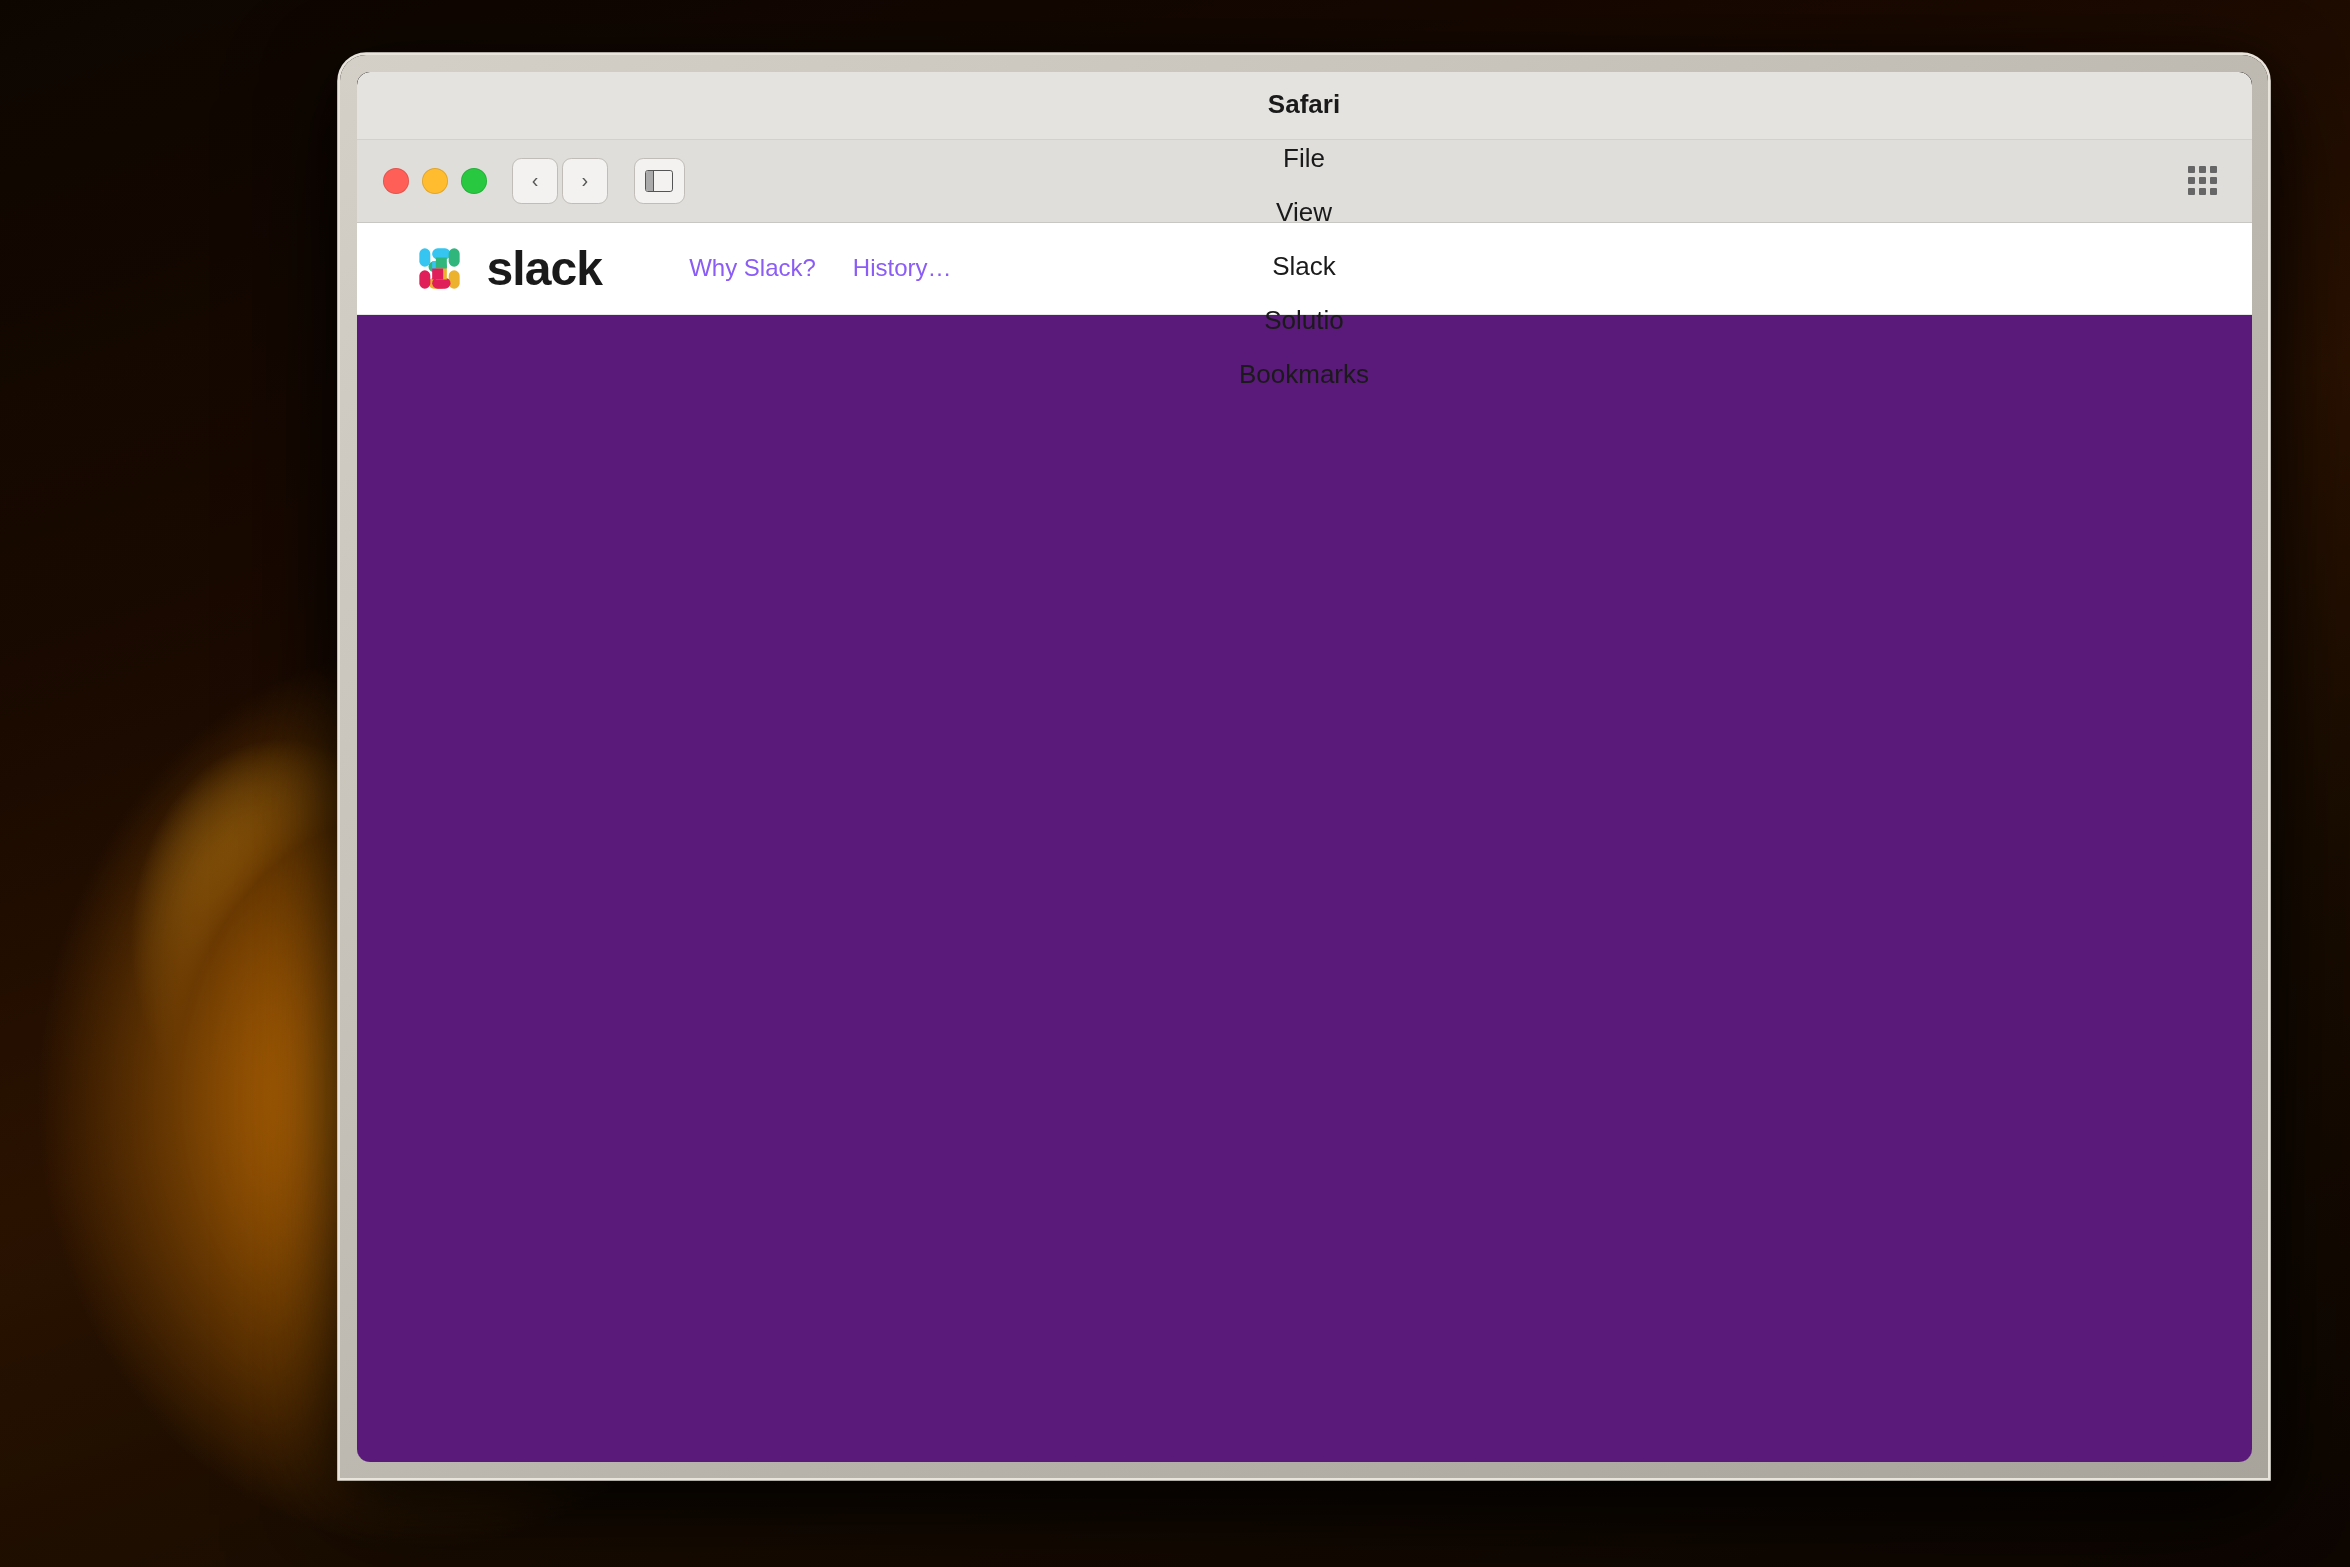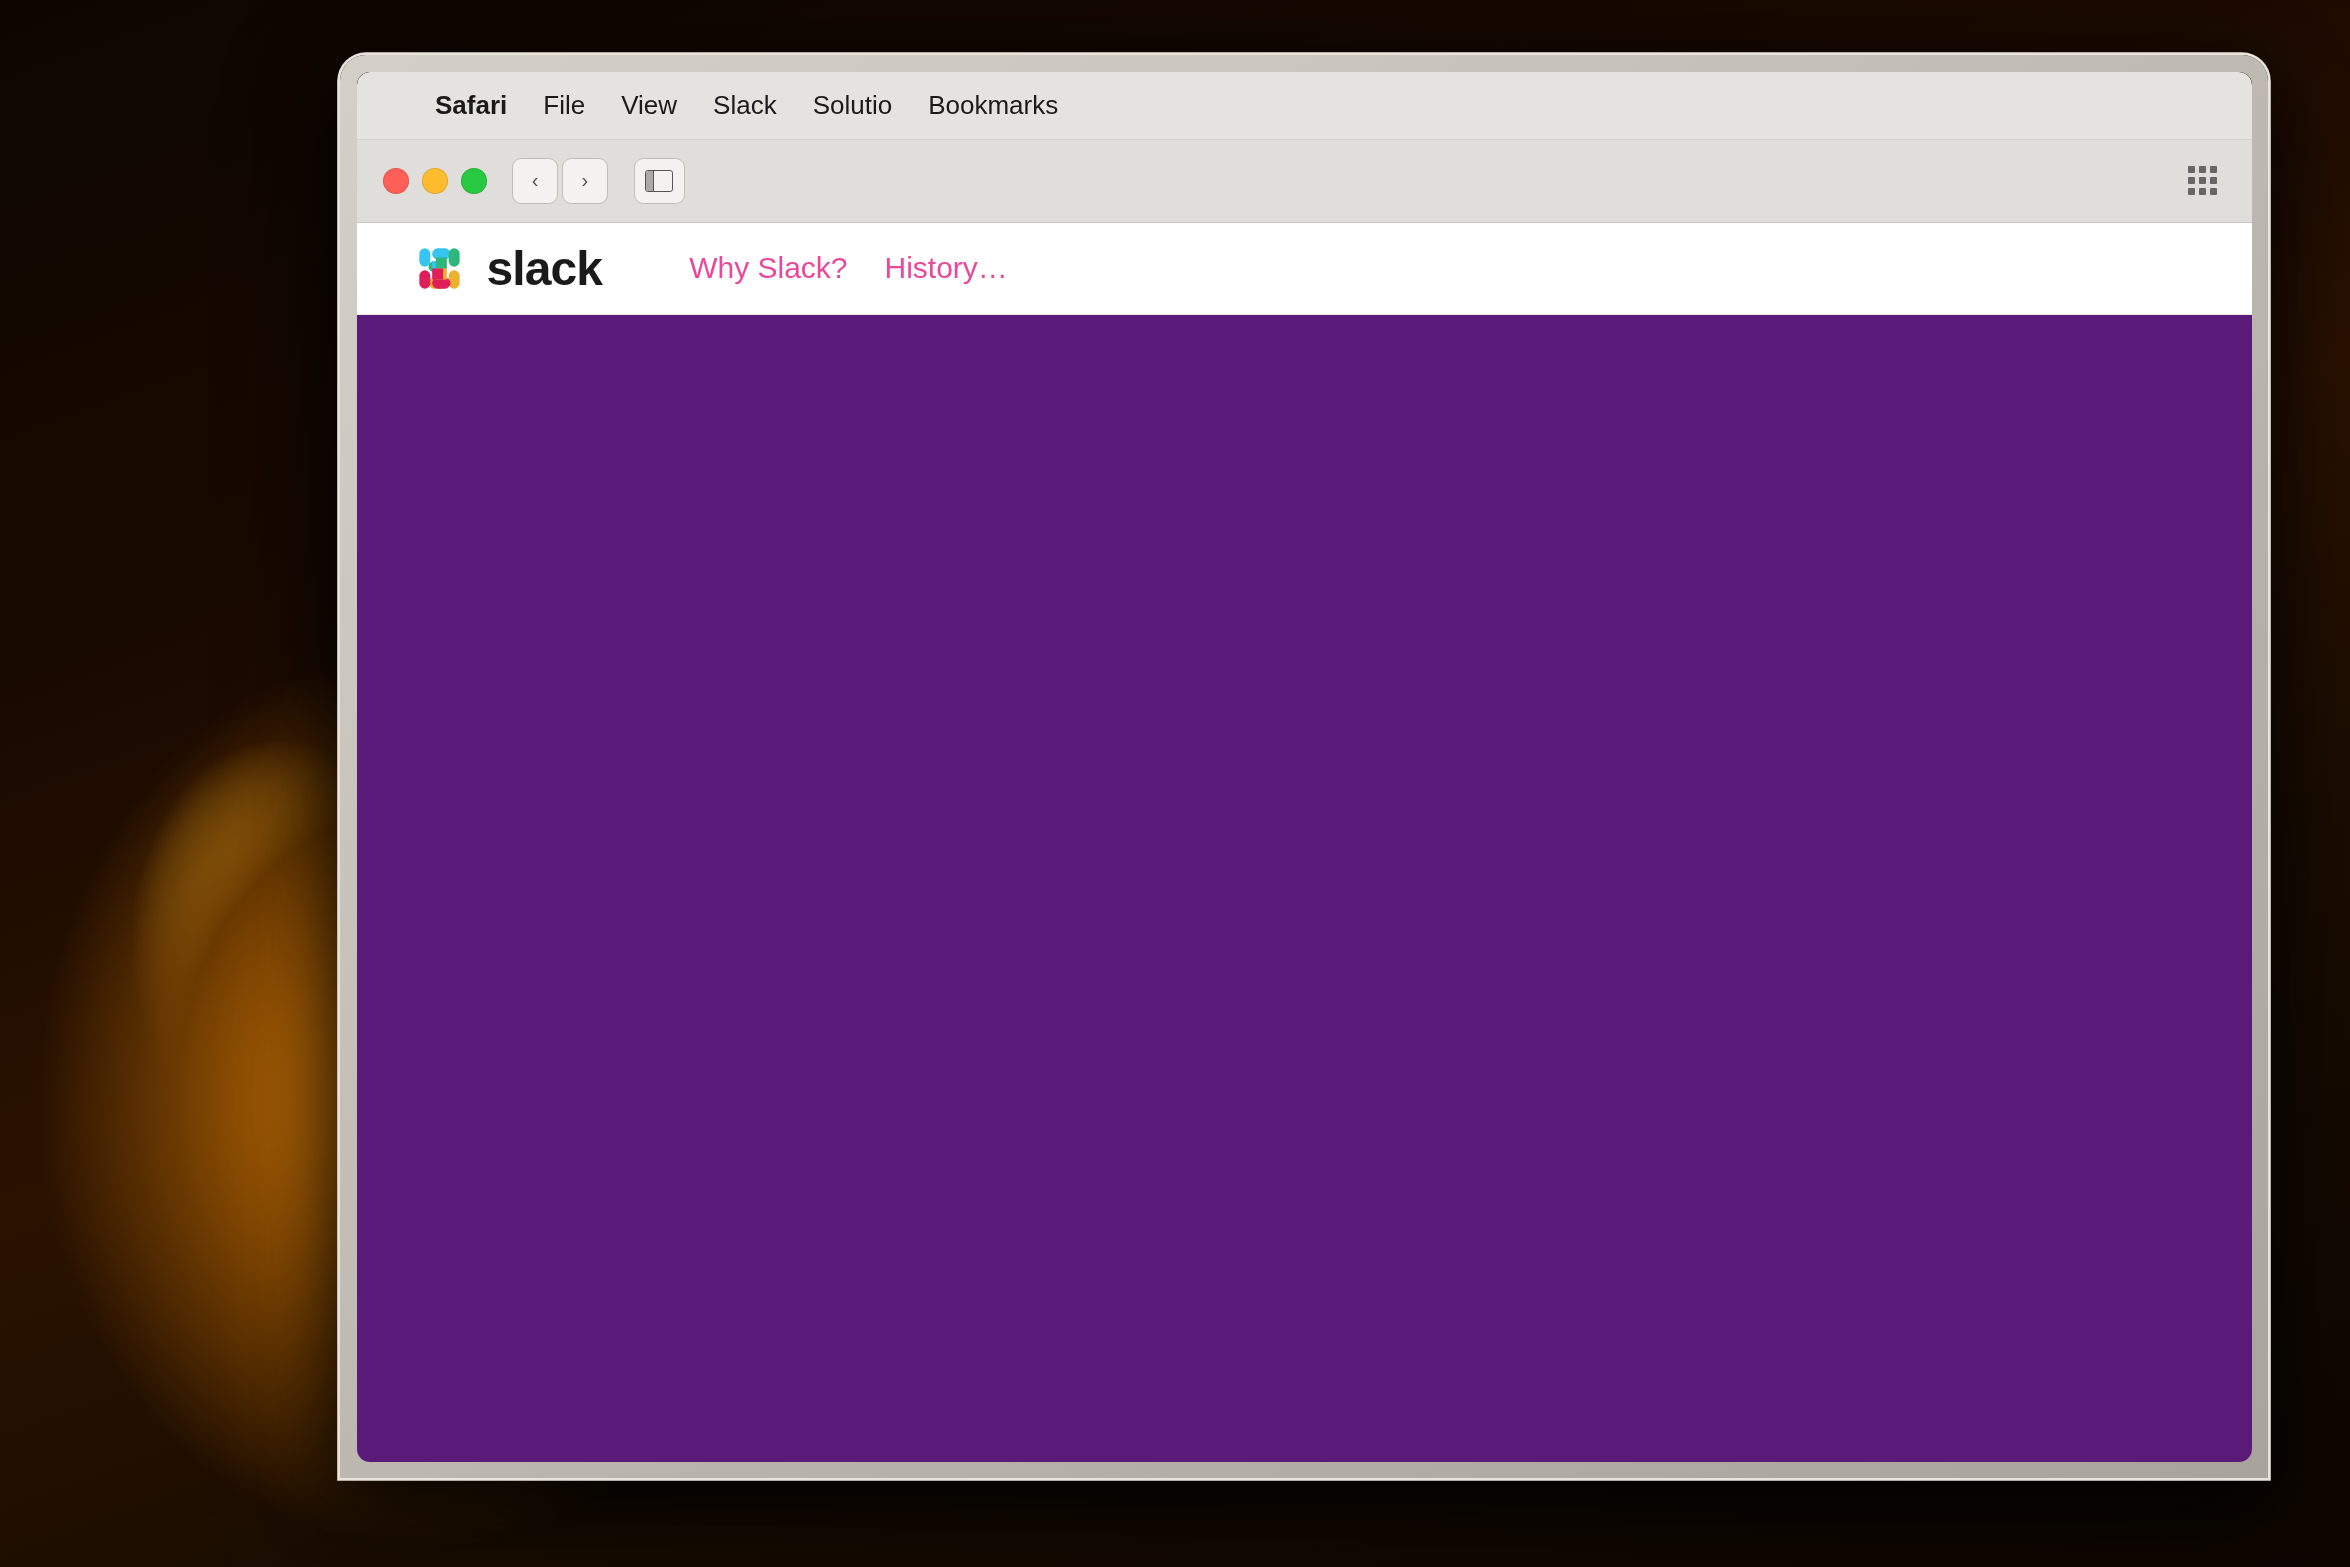--- a/index.html
+++ b/index.html
@@ -59,23 +59,24 @@
       position: absolute;
       top: 0;
       left: 0;
       right: 0;
       height: 68px;
       background: rgba(236, 234, 230, 0.97);
       backdrop-filter: blur(18.4px);
       display: flex;
       align-items: center;
       padding: 0 33px;
-      gap: 3px;
+      gap: 12px;
       z-index: 10;
       border-bottom: 0.9px solid rgba(0,0,0,0.08);
+      flex-direction: column;
     }
 
     .menubar-apple {
       font-size: 33px;
       margin-right: 26px;
       color: #1a1a1a;
       line-height: 1;
     }
 
     .menubar-item {
@@ -237,22 +238,22 @@
       letter-spacing: -0.9px;
     }
 
     .slack-nav-items {
       display: flex;
       align-items: center;
       gap: 37px;
     }
 
     .slack-nav-item {
-      font-size: 30px;
-      color: #ec4899;
+      font-size: 24px;
+      color: #8b5cf6;
       cursor: pointer;
       white-space: nowrap;
     }
 
     
     .slack-hero {
       width: 100%;
       background: #5a1a7a;
       height: 100%;
       min-height: 643px;

